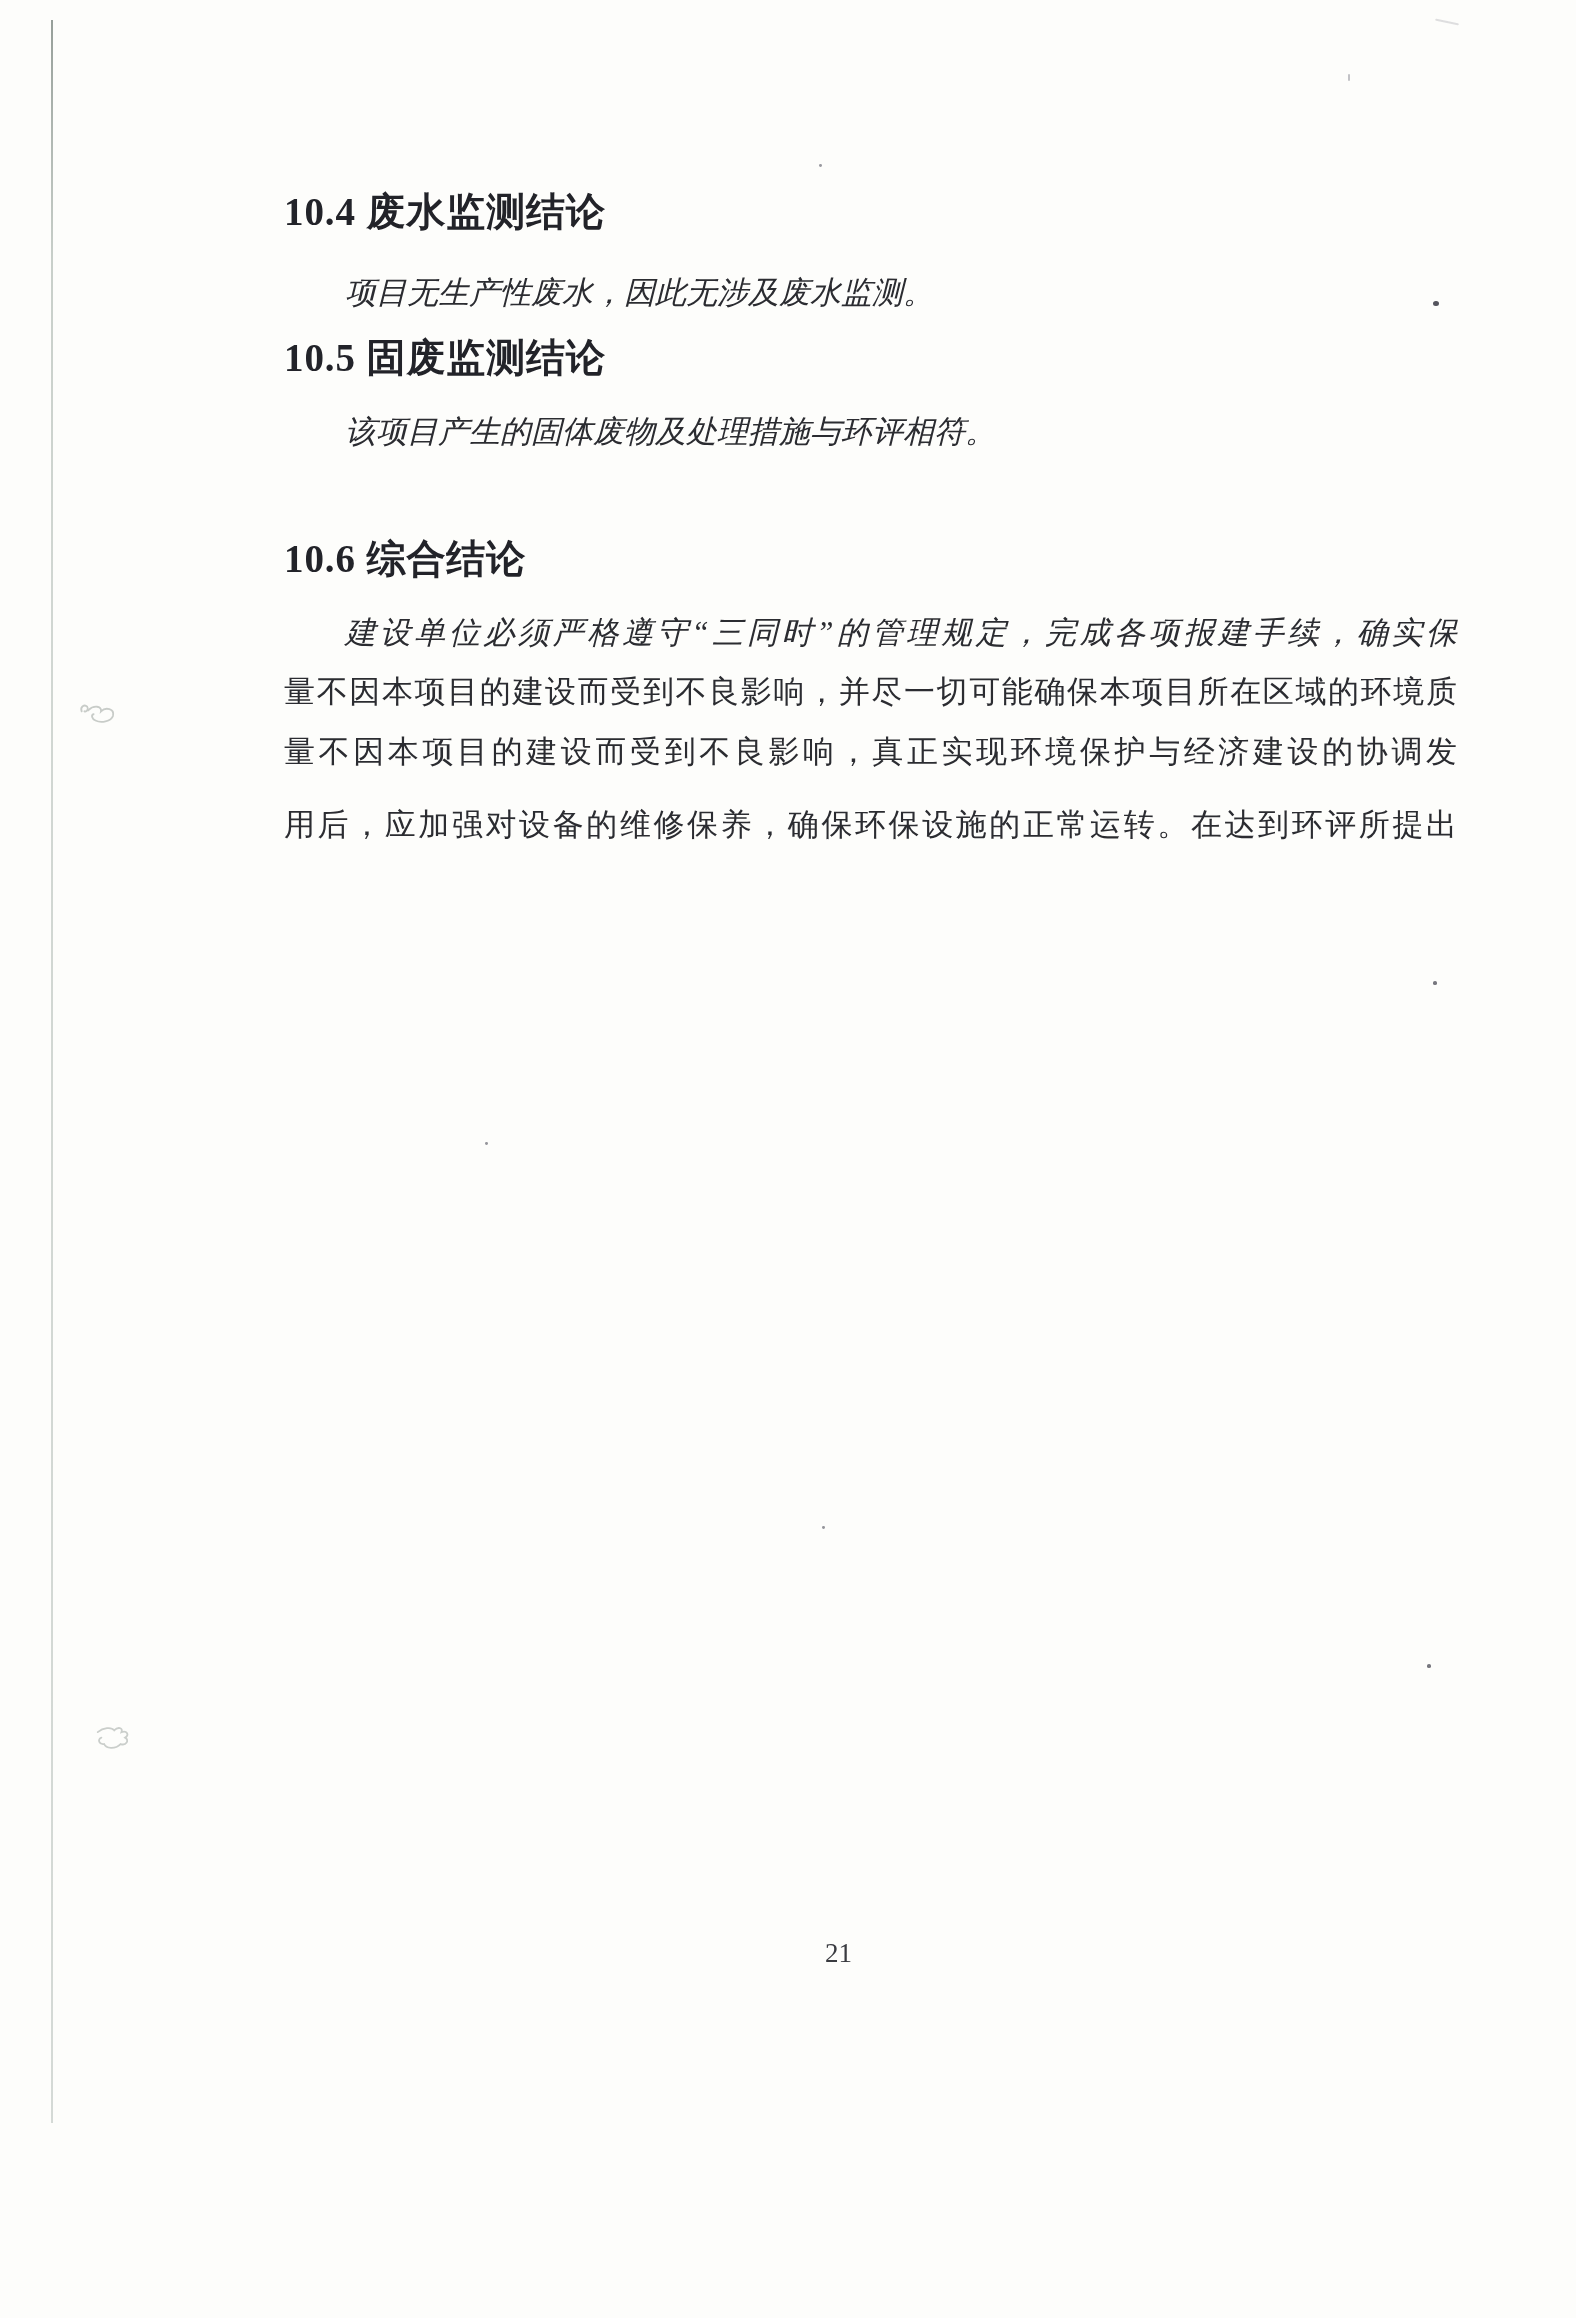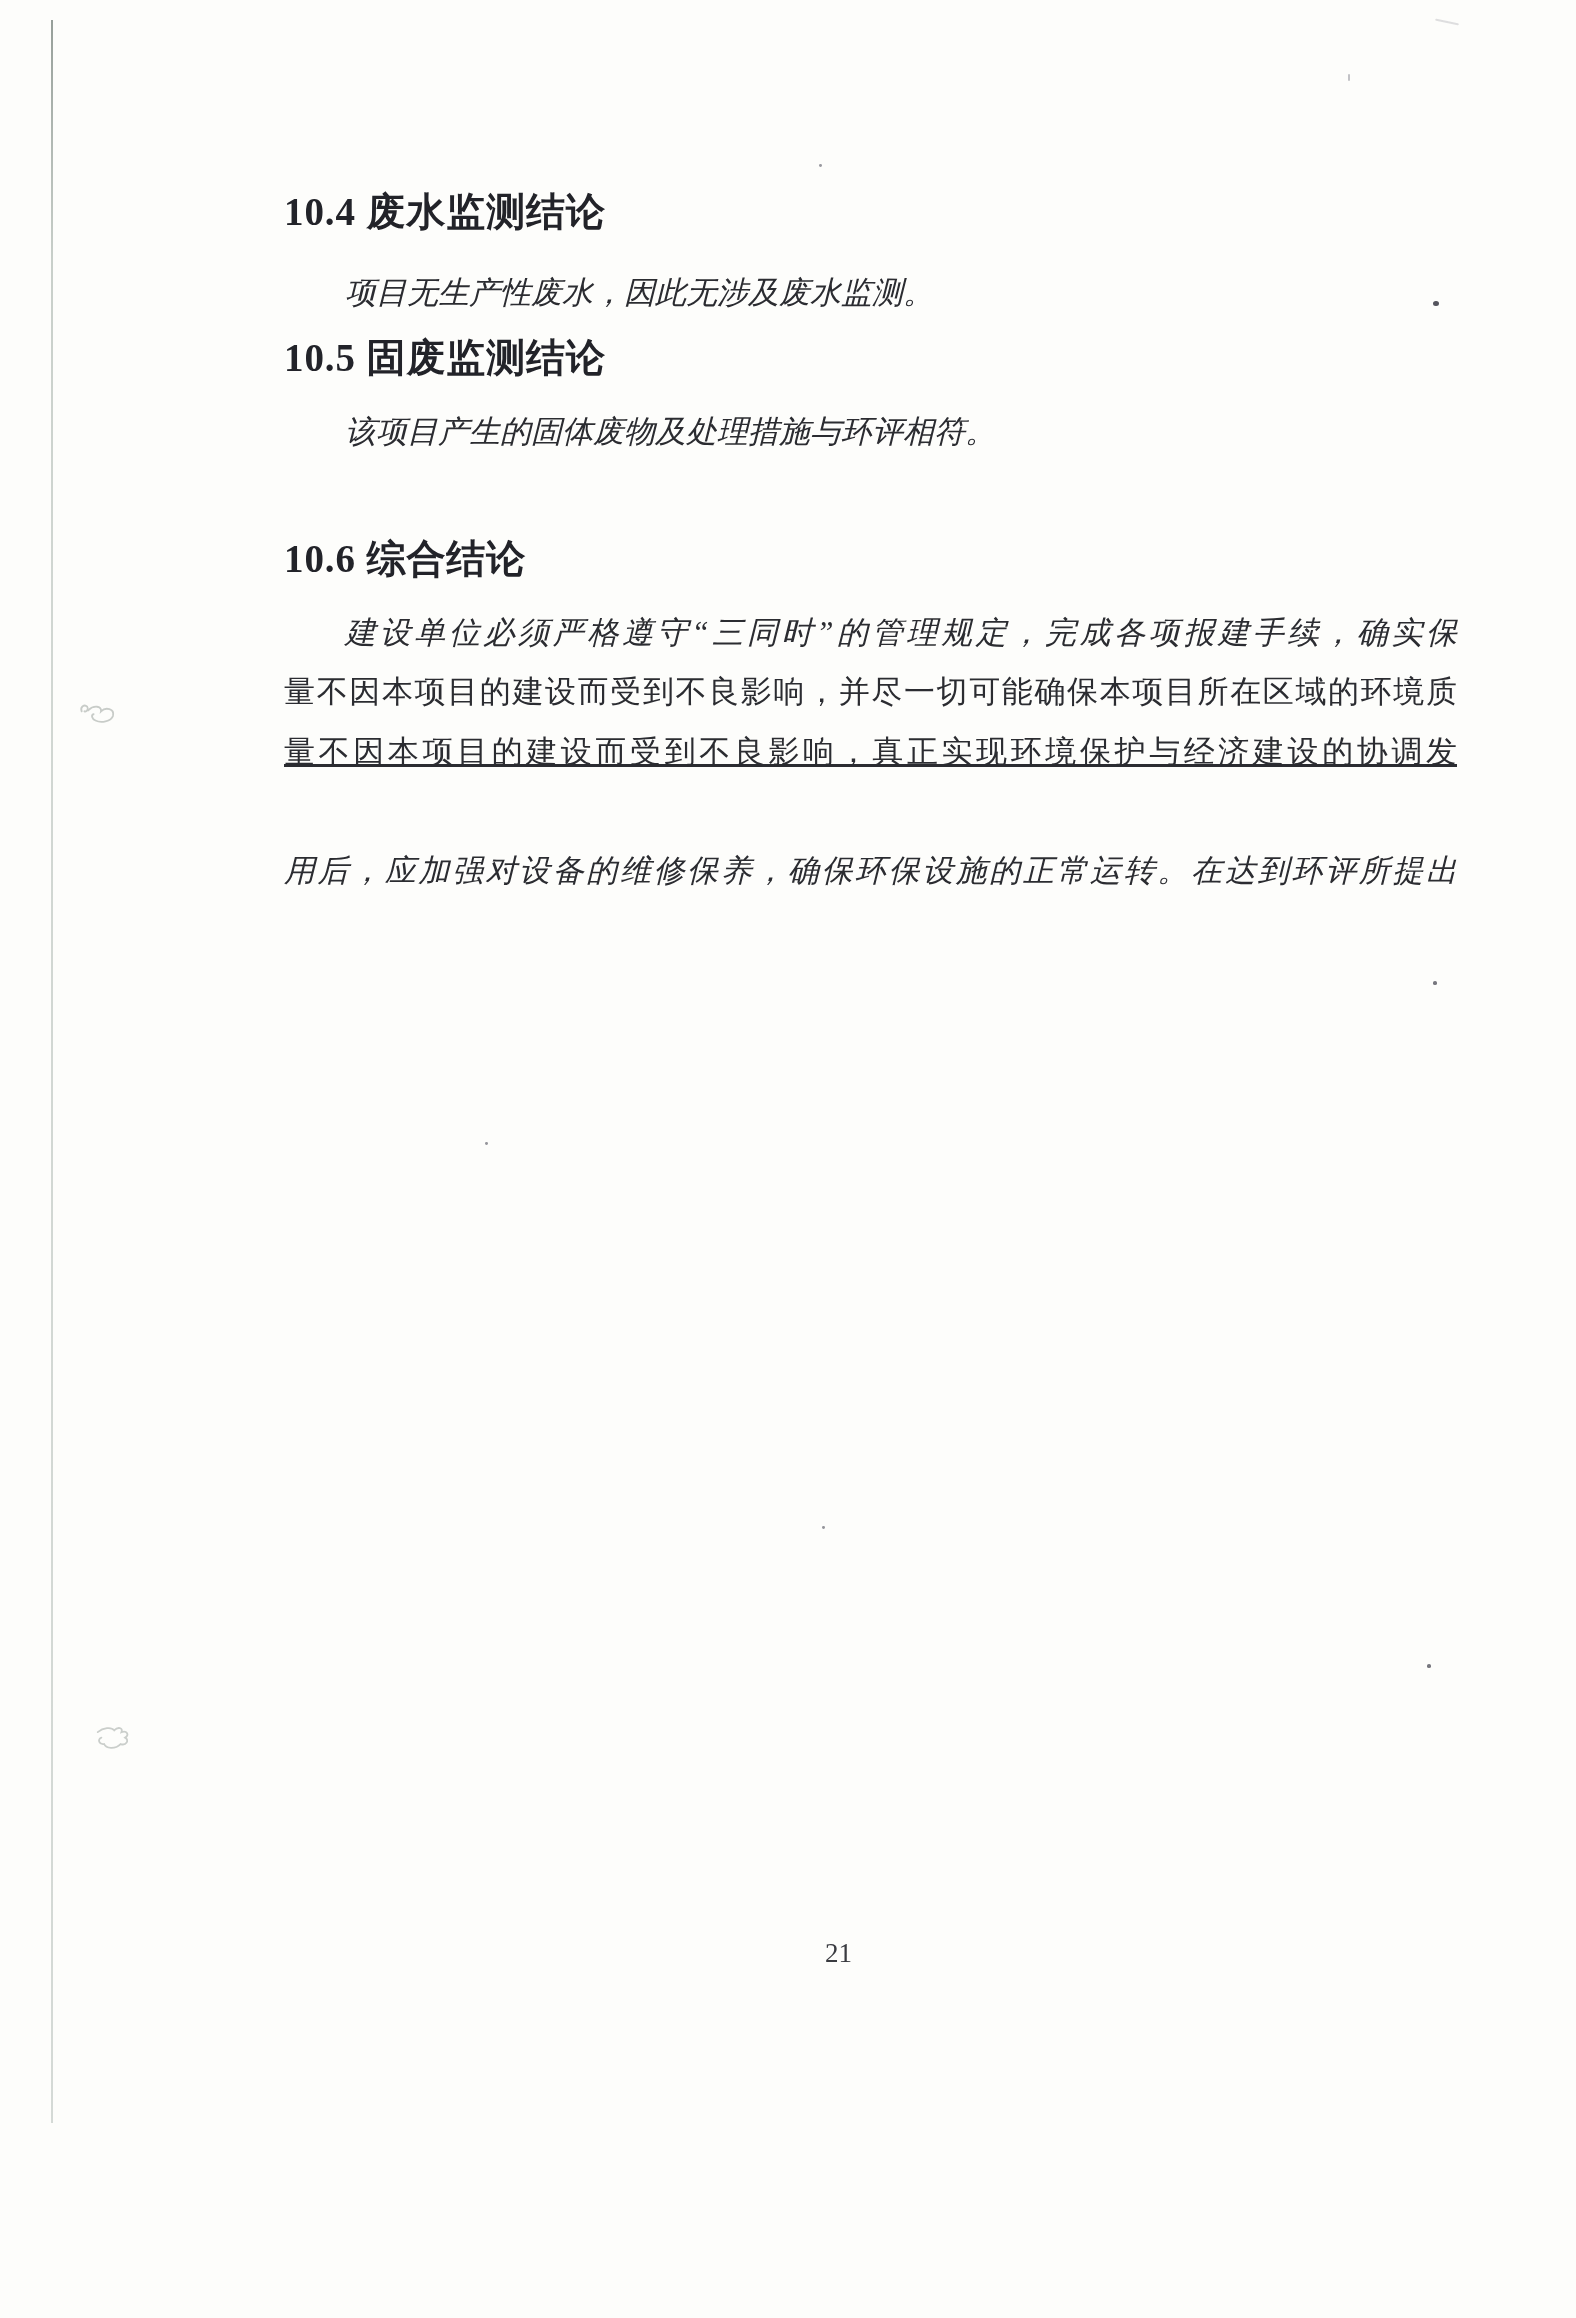--- a/index.html
+++ b/index.html
@@ -106,19 +106,19 @@
   <div class="h" style="top:192px;">10.4 废水监测结论</div>
   <div class="t" style="top:277px;">项目无生产性废水，因此无涉及废水监测。</div>
 
   <div class="h" style="top:338px;">10.5 固废监测结论</div>
   <div class="t" style="top:416px;">该项目产生的固体废物及处理措施与环评相符。</div>
 
   <div class="h" style="top:539px;">10.6 综合结论</div>
 
   <div class="line first" style="top:617px;font-style:italic;">建设单位必须严格遵守“三同时”的管理规定，完成各项报建手续，确实保</div>
   <div class="line" style="top:676px;">量不因本项目的建设而受到不良影响，并尽一切可能确保本项目所在区域的环境质</div>
-  <div class="line" style="top:736px;text-decoration:underline;">量不因本项目的建设而受到不良影响，真正实现环境保护与经济建设的协调发</div>
-  <div class="line" style="top:855px;font-style:italic;">用后，应加强对设备的维修保养，确保环保设施的正常运转。在达到环评所提出</div>
+  <div class="line" style="top:736px;">量不因本项目的建设而受到不良影响，真正实现环境保护与经济建设的协调发</div>
+  <div class="line" style="top:809px;">用后，应加强对设备的维修保养，确保环保设施的正常运转。在达到环评所提出</div>
 
   <div class="pageno">21</div>
 
 </div>
 
 
 </body></html>

